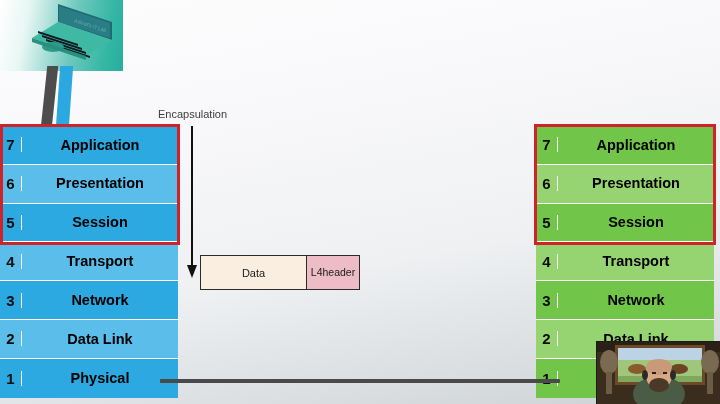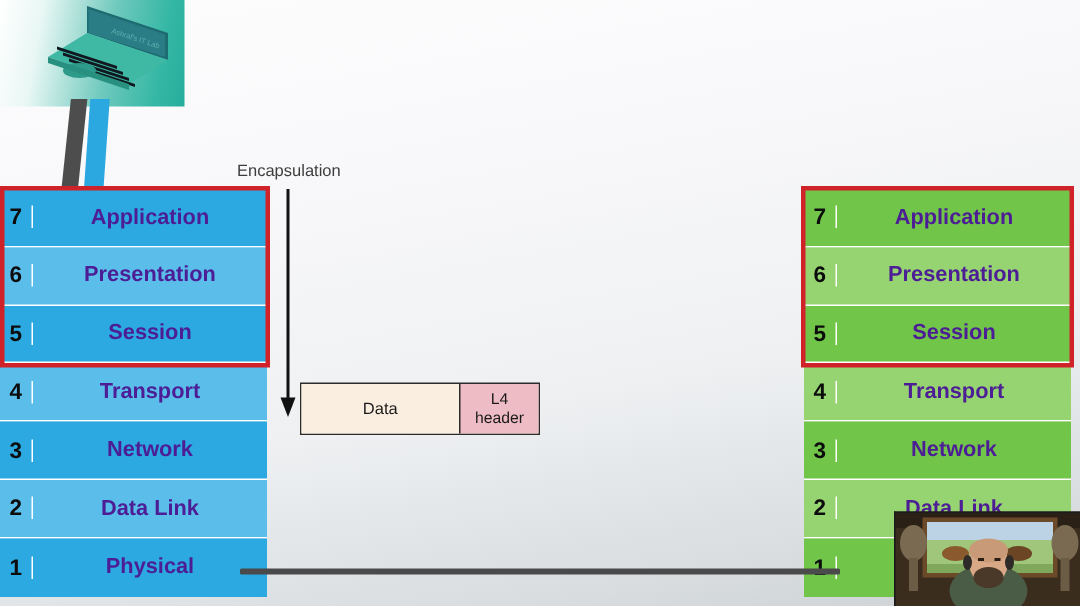--- a/index.html
+++ b/index.html
@@ -110,21 +110,21 @@
     font-weight: bold;
     color: #0c0c0c;
     border-right: 1px solid #ffffff;
     line-height: 1;
   }
   .layer-name {
     flex: 1 1 auto;
     text-align: center;
     font-size: 14.5px;
     font-weight: bold;
-    color: #4c1d95;
+    color: #000000;
     line-height: 1;
   }
 
   
   #stack-left .layer-row.tone-a { background: #2ba9e0; }
   #stack-left .layer-row.tone-b { background: #5abdea; }
   
   #stack-right .layer-row.tone-a { background: #71c64a; }
   #stack-right .layer-row.tone-b { background: #96d471; }
 
@@ -155,21 +155,21 @@
     align-items: center;
     justify-content: center;
     font-size: 11px;
     color: #1a1a1a;
   }
   #packet-l4 {
     width: 52px;
     background: #eebcc4;
     border-left: 1.5px solid #2b2b2b;
     display: flex;
-    flex-direction: column;
+    flex-direction: row;
     align-items: center;
     justify-content: center;
     font-size: 10.5px;
     color: #1a1a1a;
     line-height: 1.15;
     text-align: left;
   }
 
   
   #wire {

